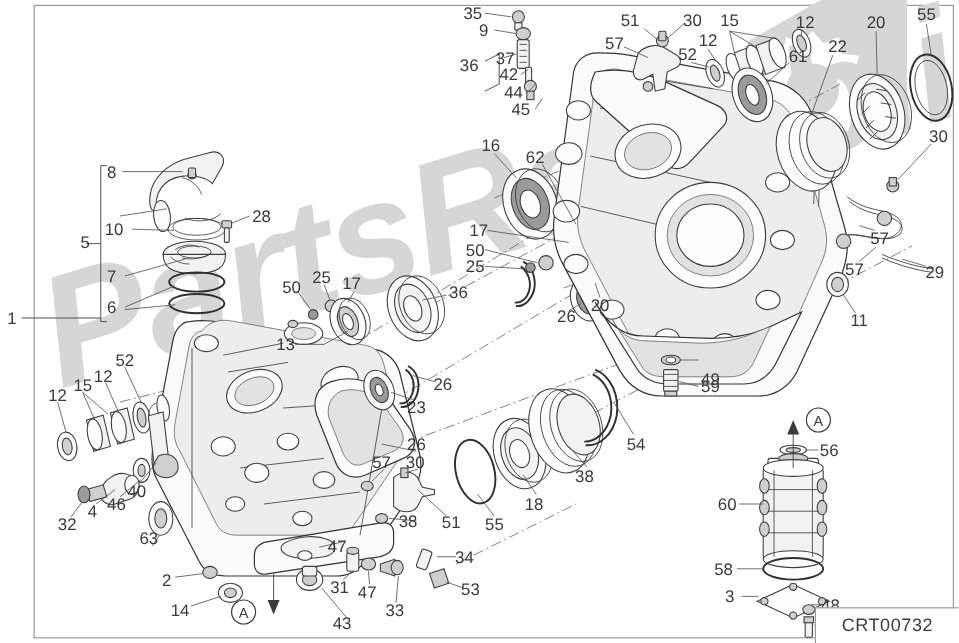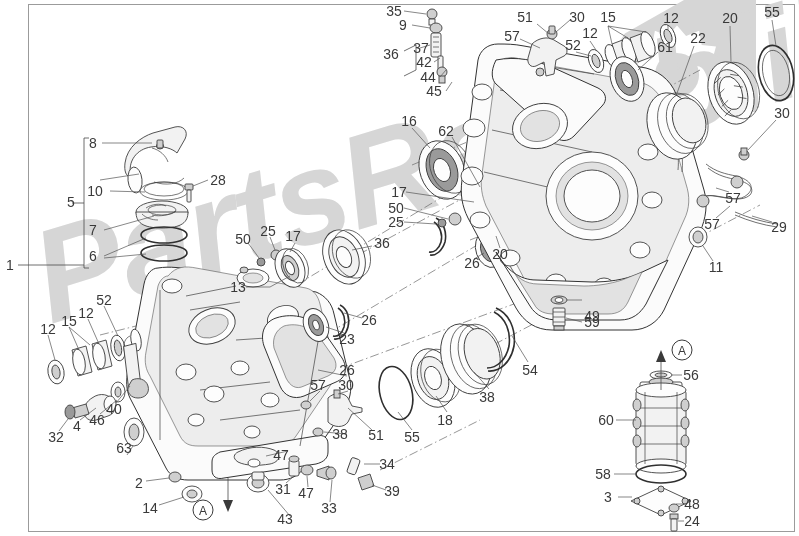--- a/index.html
+++ b/index.html
@@ -589,30 +589,33 @@
     <span class="lbl" style="left:318px;top:385px">57</span>
     <span class="lbl" style="left:346px;top:385px">30</span>
     <span class="lbl" style="left:340px;top:434px">38</span>
     <span class="lbl" style="left:376px;top:435px">51</span>
     <span class="lbl" style="left:281px;top:455px">47</span>
     <span class="lbl" style="left:283px;top:489px">31</span>
     <span class="lbl" style="left:306px;top:493px">47</span>
     <span class="lbl" style="left:329px;top:508px">33</span>
     <span class="lbl" style="left:285px;top:519px">43</span>
     <span class="lbl" style="left:387px;top:464px">34</span>
-    <span class="lbl" style="left:392px;top:491px">39</span>
+    <span class="lbl" style="left:392px;top:491px">53</span>
     <span class="lbl" style="left:412px;top:437px">55</span>
     <span class="lbl" style="left:445px;top:420px">18</span>
     <span class="lbl" style="left:487px;top:397px">38</span>
     <span class="lbl" style="left:530px;top:370px">54</span>
     <span class="lbl" style="left:592px;top:316px">49</span>
     <span class="lbl" style="left:592px;top:322px">59</span>
     <span class="lbl" style="left:691px;top:375px">56</span>
     <span class="lbl" style="left:606px;top:420px">60</span>
     <span class="lbl" style="left:603px;top:474px">58</span>
     <span class="lbl" style="left:608px;top:497px">3</span>
     <span class="lbl" style="left:692px;top:504px">48</span>
     <span class="lbl" style="left:692px;top:521px">24</span>
   </div>
 
   <div class="frame"></div>
+  <div class="titleblock">
+    <span>CRT00732</span>
+  </div>
 
 </div>
 
 </body></html>

